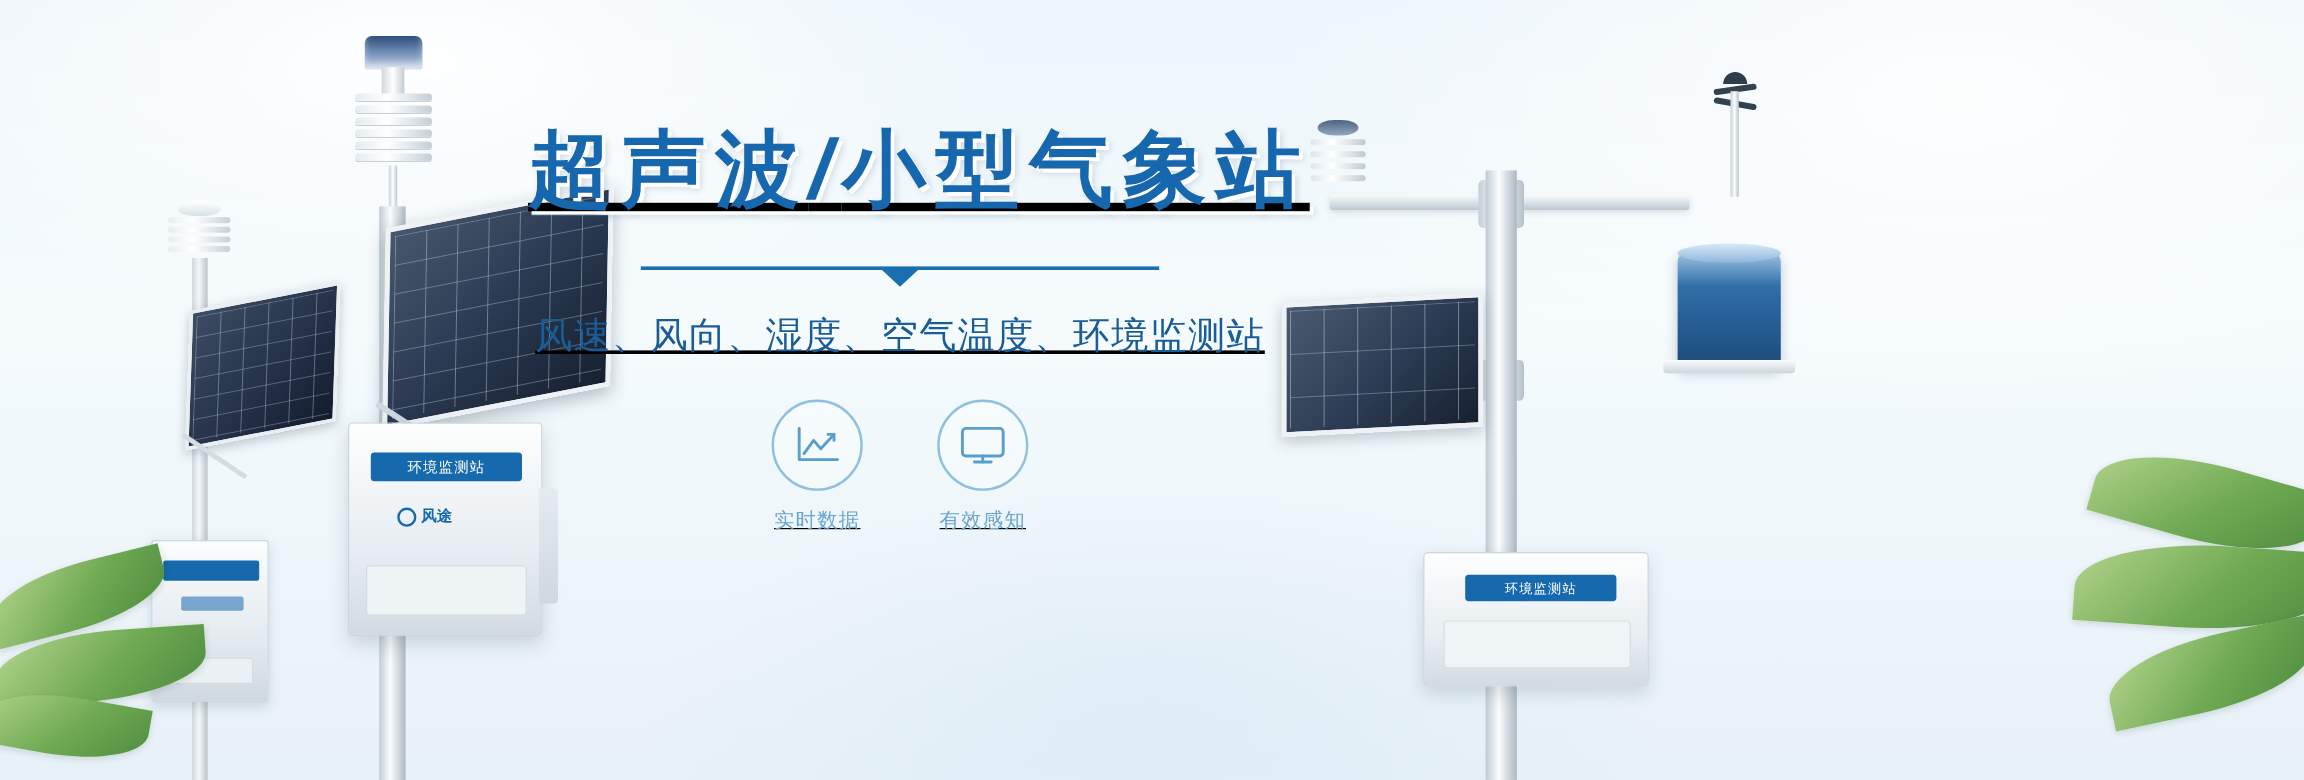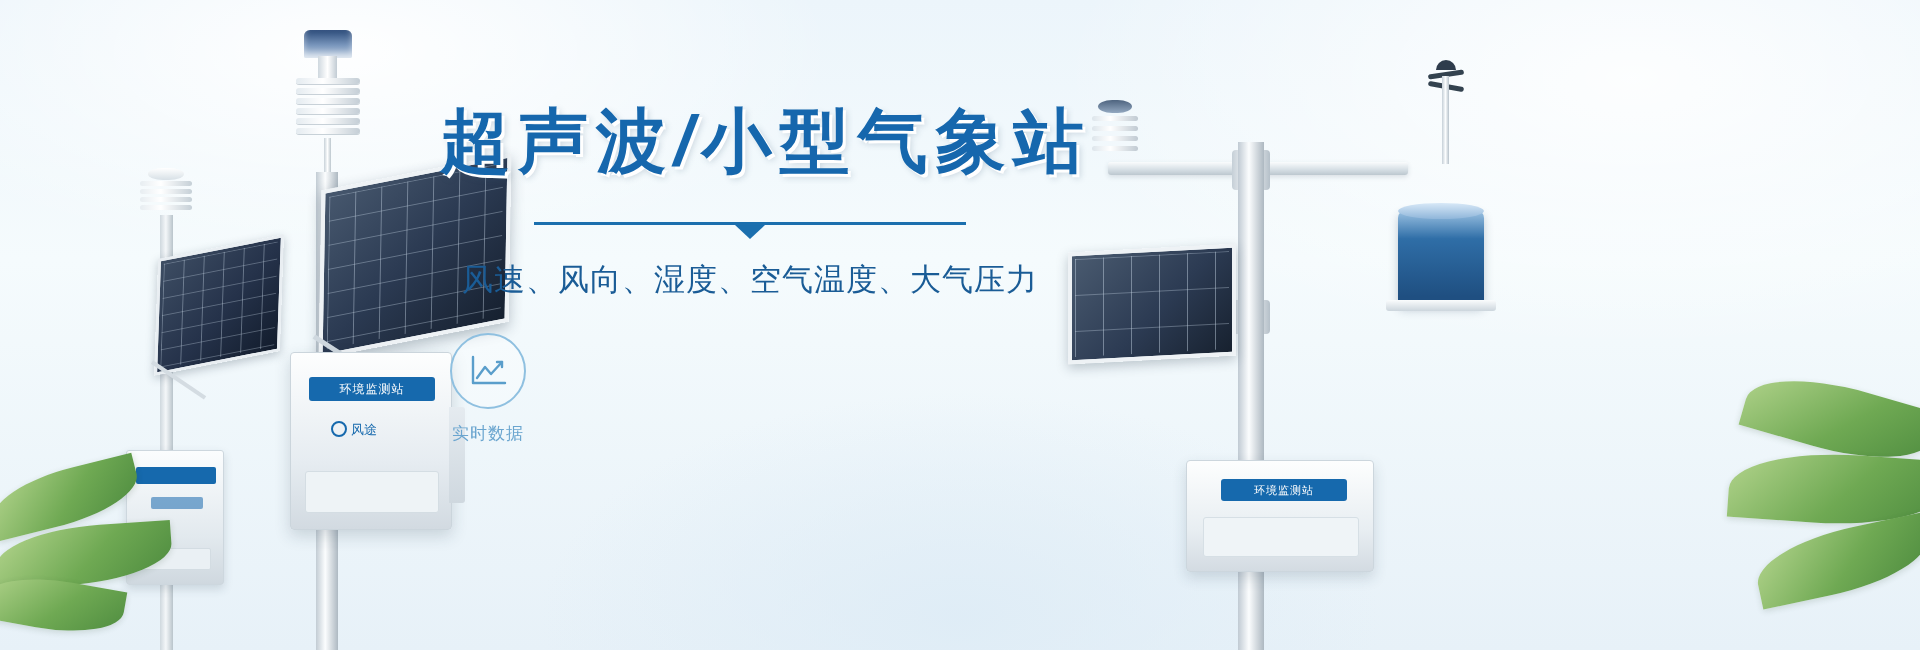--- a/index.html
+++ b/index.html
@@ -81,21 +81,21 @@
      background-size:26px 24px; }
   .s2 .brace{ position:absolute; left:46px; top:312px; width:86px; height:5px;
               background:#cfd8df; transform:rotate(33deg); transform-origin:left center; }
   .s2 .box{ position:absolute; left:22px; top:330px; width:162px; height:178px;
             background:linear-gradient(180deg,#fdfefe,#e6ecf1 62%,#d2dae1);
             border:1px solid #cbd5dc; border-radius:4px; box-shadow:0 6px 16px rgba(40,60,80,.18); }
   .s2 .box .lbl{ position:absolute; left:18px; top:24px; width:126px; height:24px;
                  background:#1669ad; border-radius:3px; display:flex; align-items:center; justify-content:center;
                  color:#fff; font-size:12px; letter-spacing:1px; white-space:nowrap; }
   .s2 .box .logo{ position:absolute; left:40px; top:68px; width:84px; height:18px; display:flex;
-                  align-items:flex-start; gap:4px; color:#1669ad; font-size:13px; }
+                  align-items:flex-end; gap:4px; color:#1669ad; font-size:13px;font-weight:bold; }
   .s2 .box .logo .mk{ width:16px; height:16px; border-radius:50%; border:2px solid #1669ad; }
   .s2 .box .door{ position:absolute; left:14px; bottom:16px; width:134px; height:42px;
                   background:#eef3f6; border:1px solid #d4dde3; border-radius:3px; }
   .s2 .box .vent{ position:absolute; right:-14px; top:54px; width:16px; height:96px;
                   background:linear-gradient(180deg,#e5ebf0,#cfd8df); border-radius:0 3px 3px 0; }
 
   
   .s3{ left:1060px; top:50px; width:440px; height:600px; }
   .s3 .mast{ position:absolute; left:178px; top:92px; width:26px; height:508px;
              background:linear-gradient(90deg,#c0cad3,#fbfdfe 42%,#adb8c1); }
@@ -149,40 +149,40 @@
                   background:#eff4f7; border:1px solid #d6dfe5; border-radius:3px; }
 
   
   .leaf{ position:absolute; pointer-events:none; }
   .leaf span{ position:absolute; display:block; border-radius:60% 0 60% 0;
               background:linear-gradient(135deg,#b6d68f,#6fa953 55%,#4c8a3e); box-shadow:0 2px 6px rgba(40,70,40,.16); }
   .leaf-l{ left:-10px; bottom:-10px; width:250px; height:230px; }
   .leaf-r{ right:-14px; bottom:-8px; width:300px; height:300px; }
 
   
-  .content{ position:absolute; left:440px; top:104px; width:620px; text-align:center; }
+  .content{ position:absolute; left:440px; top:104px; width:620px; text-align:center;text-decoration:underline; }
 
   .title{
     font-size:70px; font-weight:bold; letter-spacing:8px; line-height:1.08;
     color:#1667ad; white-space:nowrap;
     text-shadow: 3px 3px 0 #ffffff, 4px 4px 6px rgba(60,90,120,.22);
   }
   .title .slash{ font-style:italic; }
 
   .divider{ position:relative; width:432px; margin:42px auto 0; height:14px; }
   .divider .line{ position:absolute; left:0; top:0; width:432px; height:3px; background:#1b6fae; }
   .divider .tri{ position:absolute; left:50%; top:3px; transform:translateX(-50%);
                  width:0; height:0; border-left:15px solid transparent; border-right:15px solid transparent;
                  border-top:14px solid #1b6fae; }
 
   .sublines{ margin-top:20px; }
   .subline{ font-size:31px; color:#1a5c96; letter-spacing:1px; line-height:1.52; white-space:nowrap; }
 
   
-  .features{ display:flex; gap:42px; margin-top:30px; }
+  .features{ display:flex; justify-content:center; gap:42px; margin-top:30px; }
   .feat{ width:96px; text-align:center; }
   .feat .circle{
     width:76px; height:76px; margin:0 auto; border-radius:50%;
     border:2px solid #8fc0e0; display:flex; align-items:center; justify-content:center;
     background:rgba(255,255,255,.30);
   }
   .feat .circle svg{ display:block; }
   .feat .flabel{ margin-top:13px; font-size:17px; color:#6aa5cf; letter-spacing:1px; white-space:nowrap; }
 </style>
 </head>
@@ -284,34 +284,44 @@
     <div class="title">
       <span>超声波</span><span class="slash">/</span><span>小型气象站</span>
     </div>
 
     <div class="divider">
       <div class="line"></div>
       <div class="tri"></div>
     </div>
 
     <div class="sublines">
-      <div class="subline">风速、风向、湿度、空气温度、大气压力</div>
+      <div class="subline">风速、风向、湿度、空气温度、环境监测站</div>
     </div>
 
     <div class="features">
 
       <div class="feat">
         <div class="circle">
           <svg width="40" height="34" viewBox="0 0 40 34">
             <path d="M5 3 V29 H37" fill="none" stroke="#5a9ecb" stroke-width="2.4" stroke-linecap="round" stroke-linejoin="round"></path>
             <path d="M9 24 L17 13 L23 20 L34 8" fill="none" stroke="#5a9ecb" stroke-width="2.4" stroke-linecap="round" stroke-linejoin="round"></path>
             <path d="M29 8 H34 V13" fill="none" stroke="#5a9ecb" stroke-width="2.4" stroke-linecap="round" stroke-linejoin="round"></path>
           </svg>
         </div>
         <div class="flabel">实时数据</div>
       </div>
 
 
+      <div class="feat">
+        <div class="circle">
+          <svg width="42" height="36" viewBox="0 0 42 36">
+            <rect x="4" y="4" width="34" height="23" rx="3" fill="none" stroke="#5a9ecb" stroke-width="2.4"></rect>
+            <path d="M14 32 H28" fill="none" stroke="#5a9ecb" stroke-width="2.4" stroke-linecap="round"></path>
+            <path d="M21 27 V32" fill="none" stroke="#5a9ecb" stroke-width="2.4" stroke-linecap="round"></path>
+          </svg>
+        </div>
+        <div class="flabel">有效感知</div>
+      </div>
 
 
     </div>
   </div>
 </div>
 
 </body></html>

